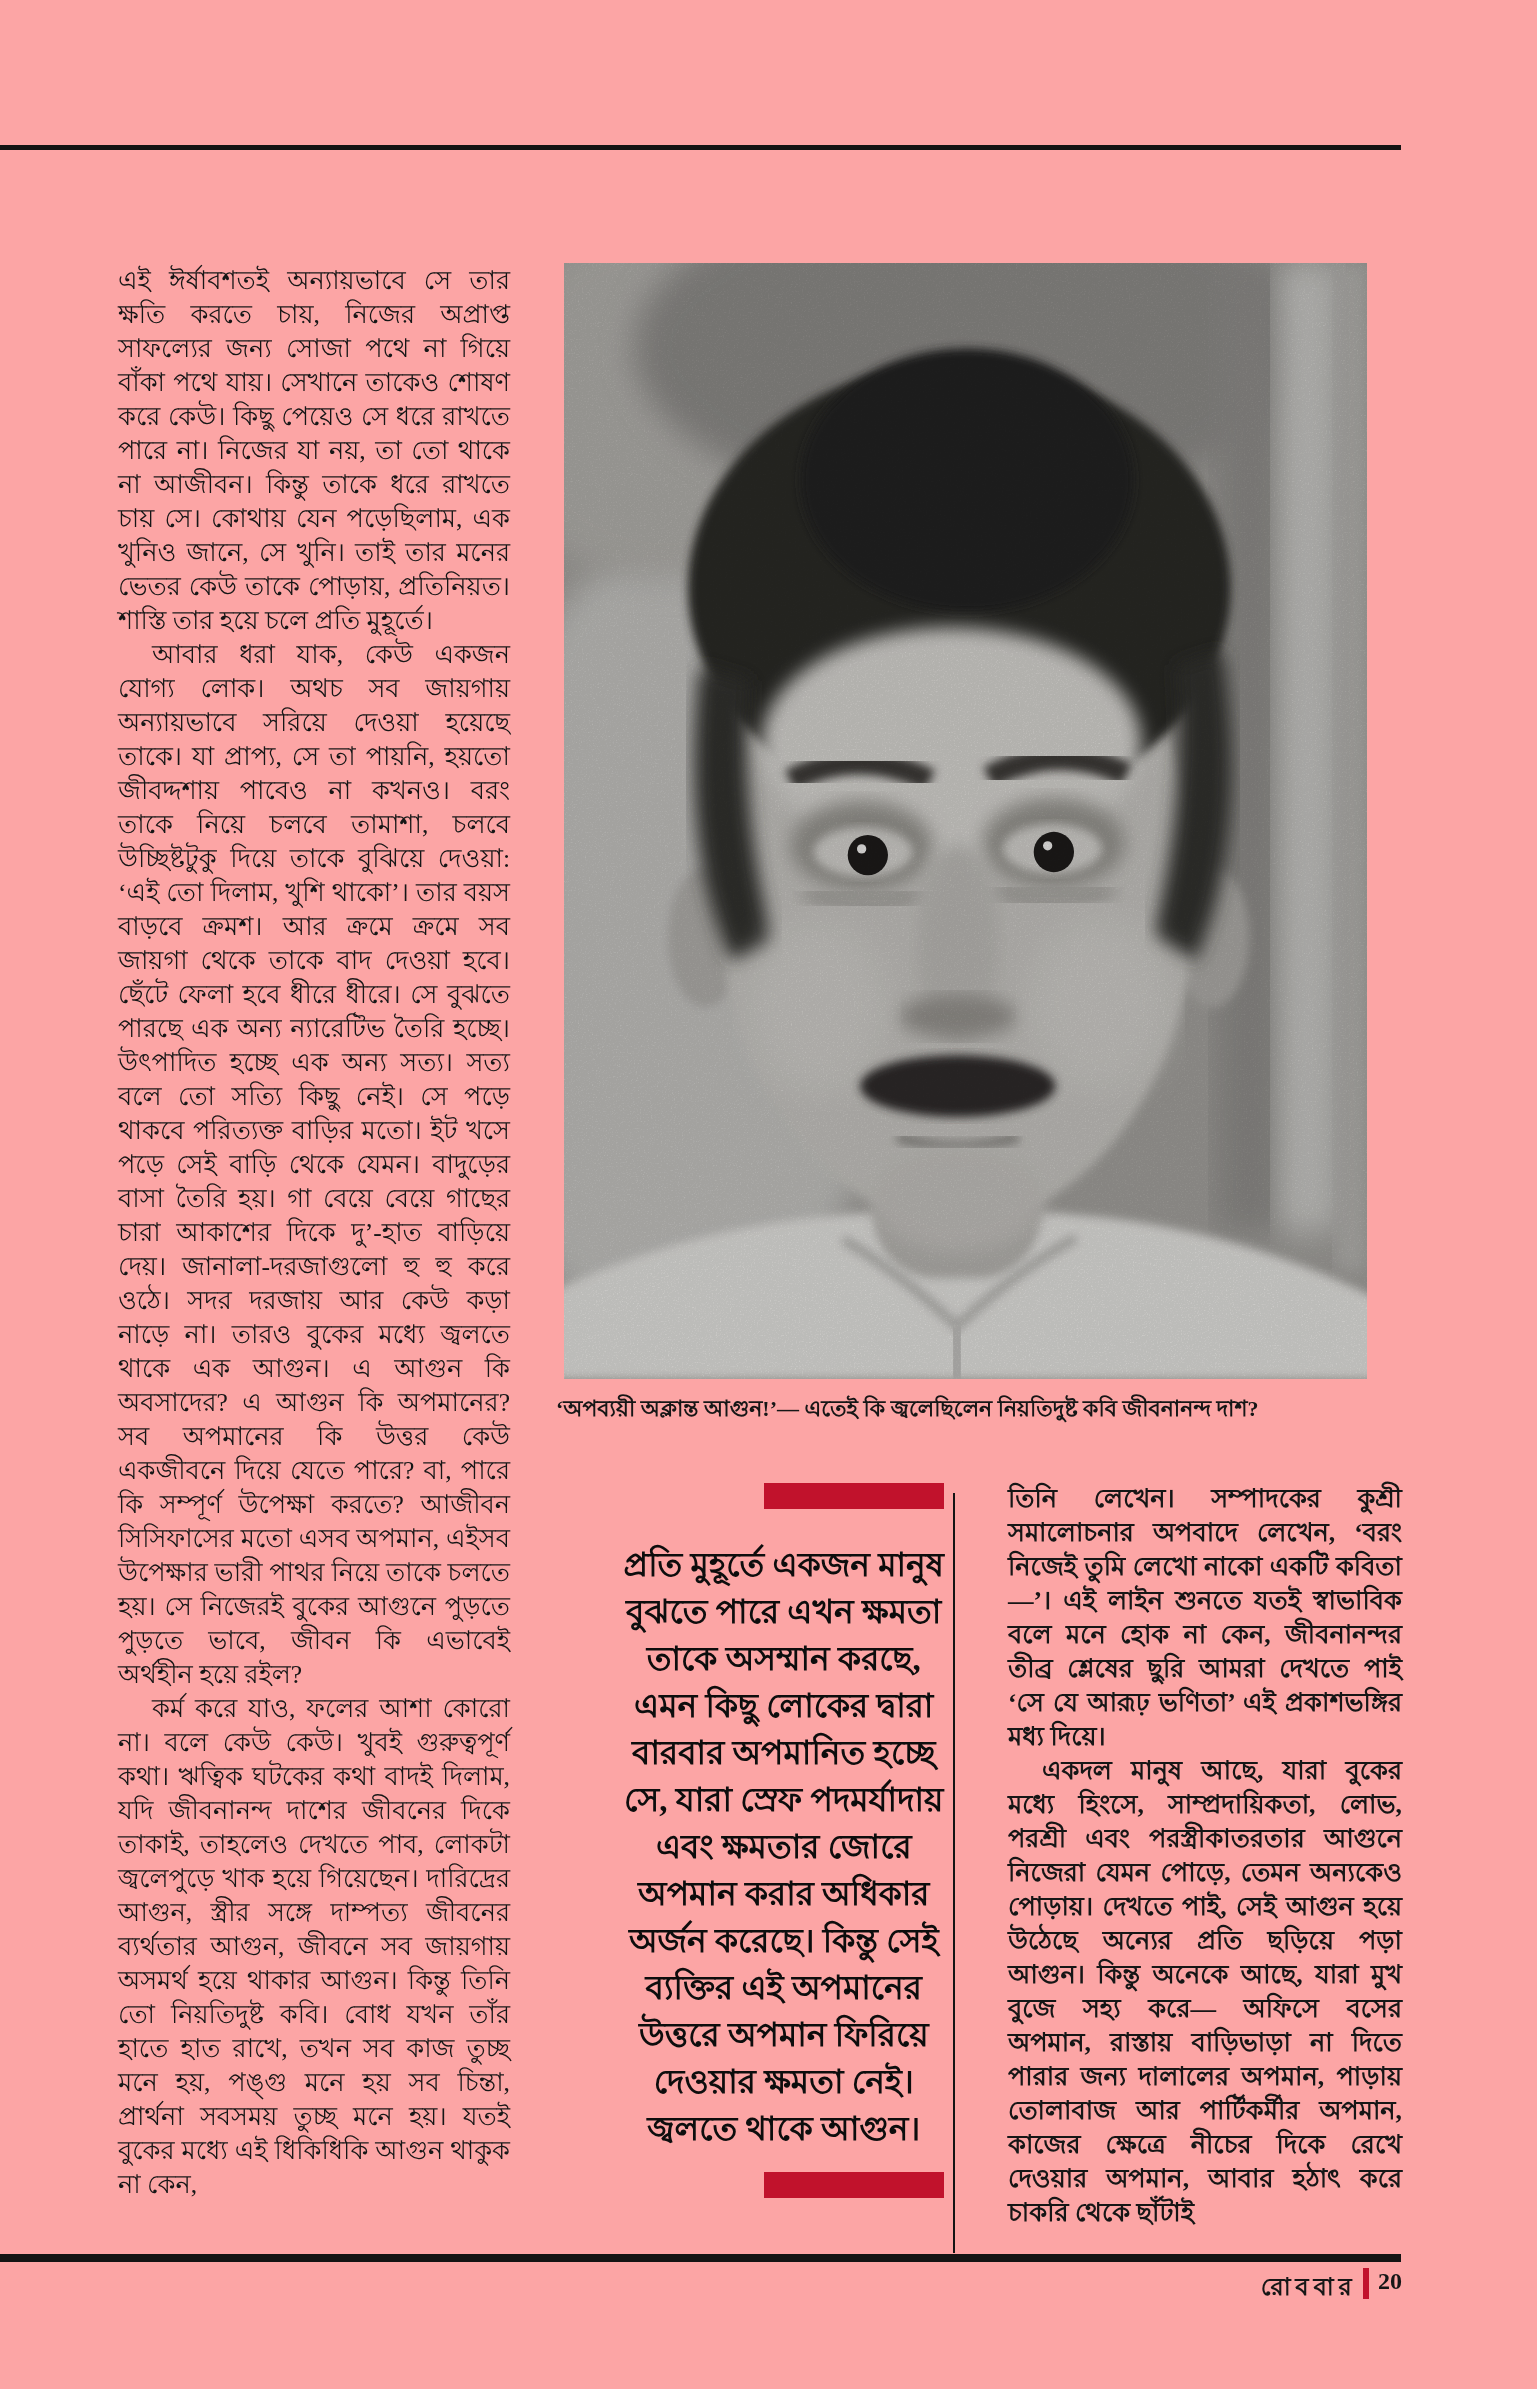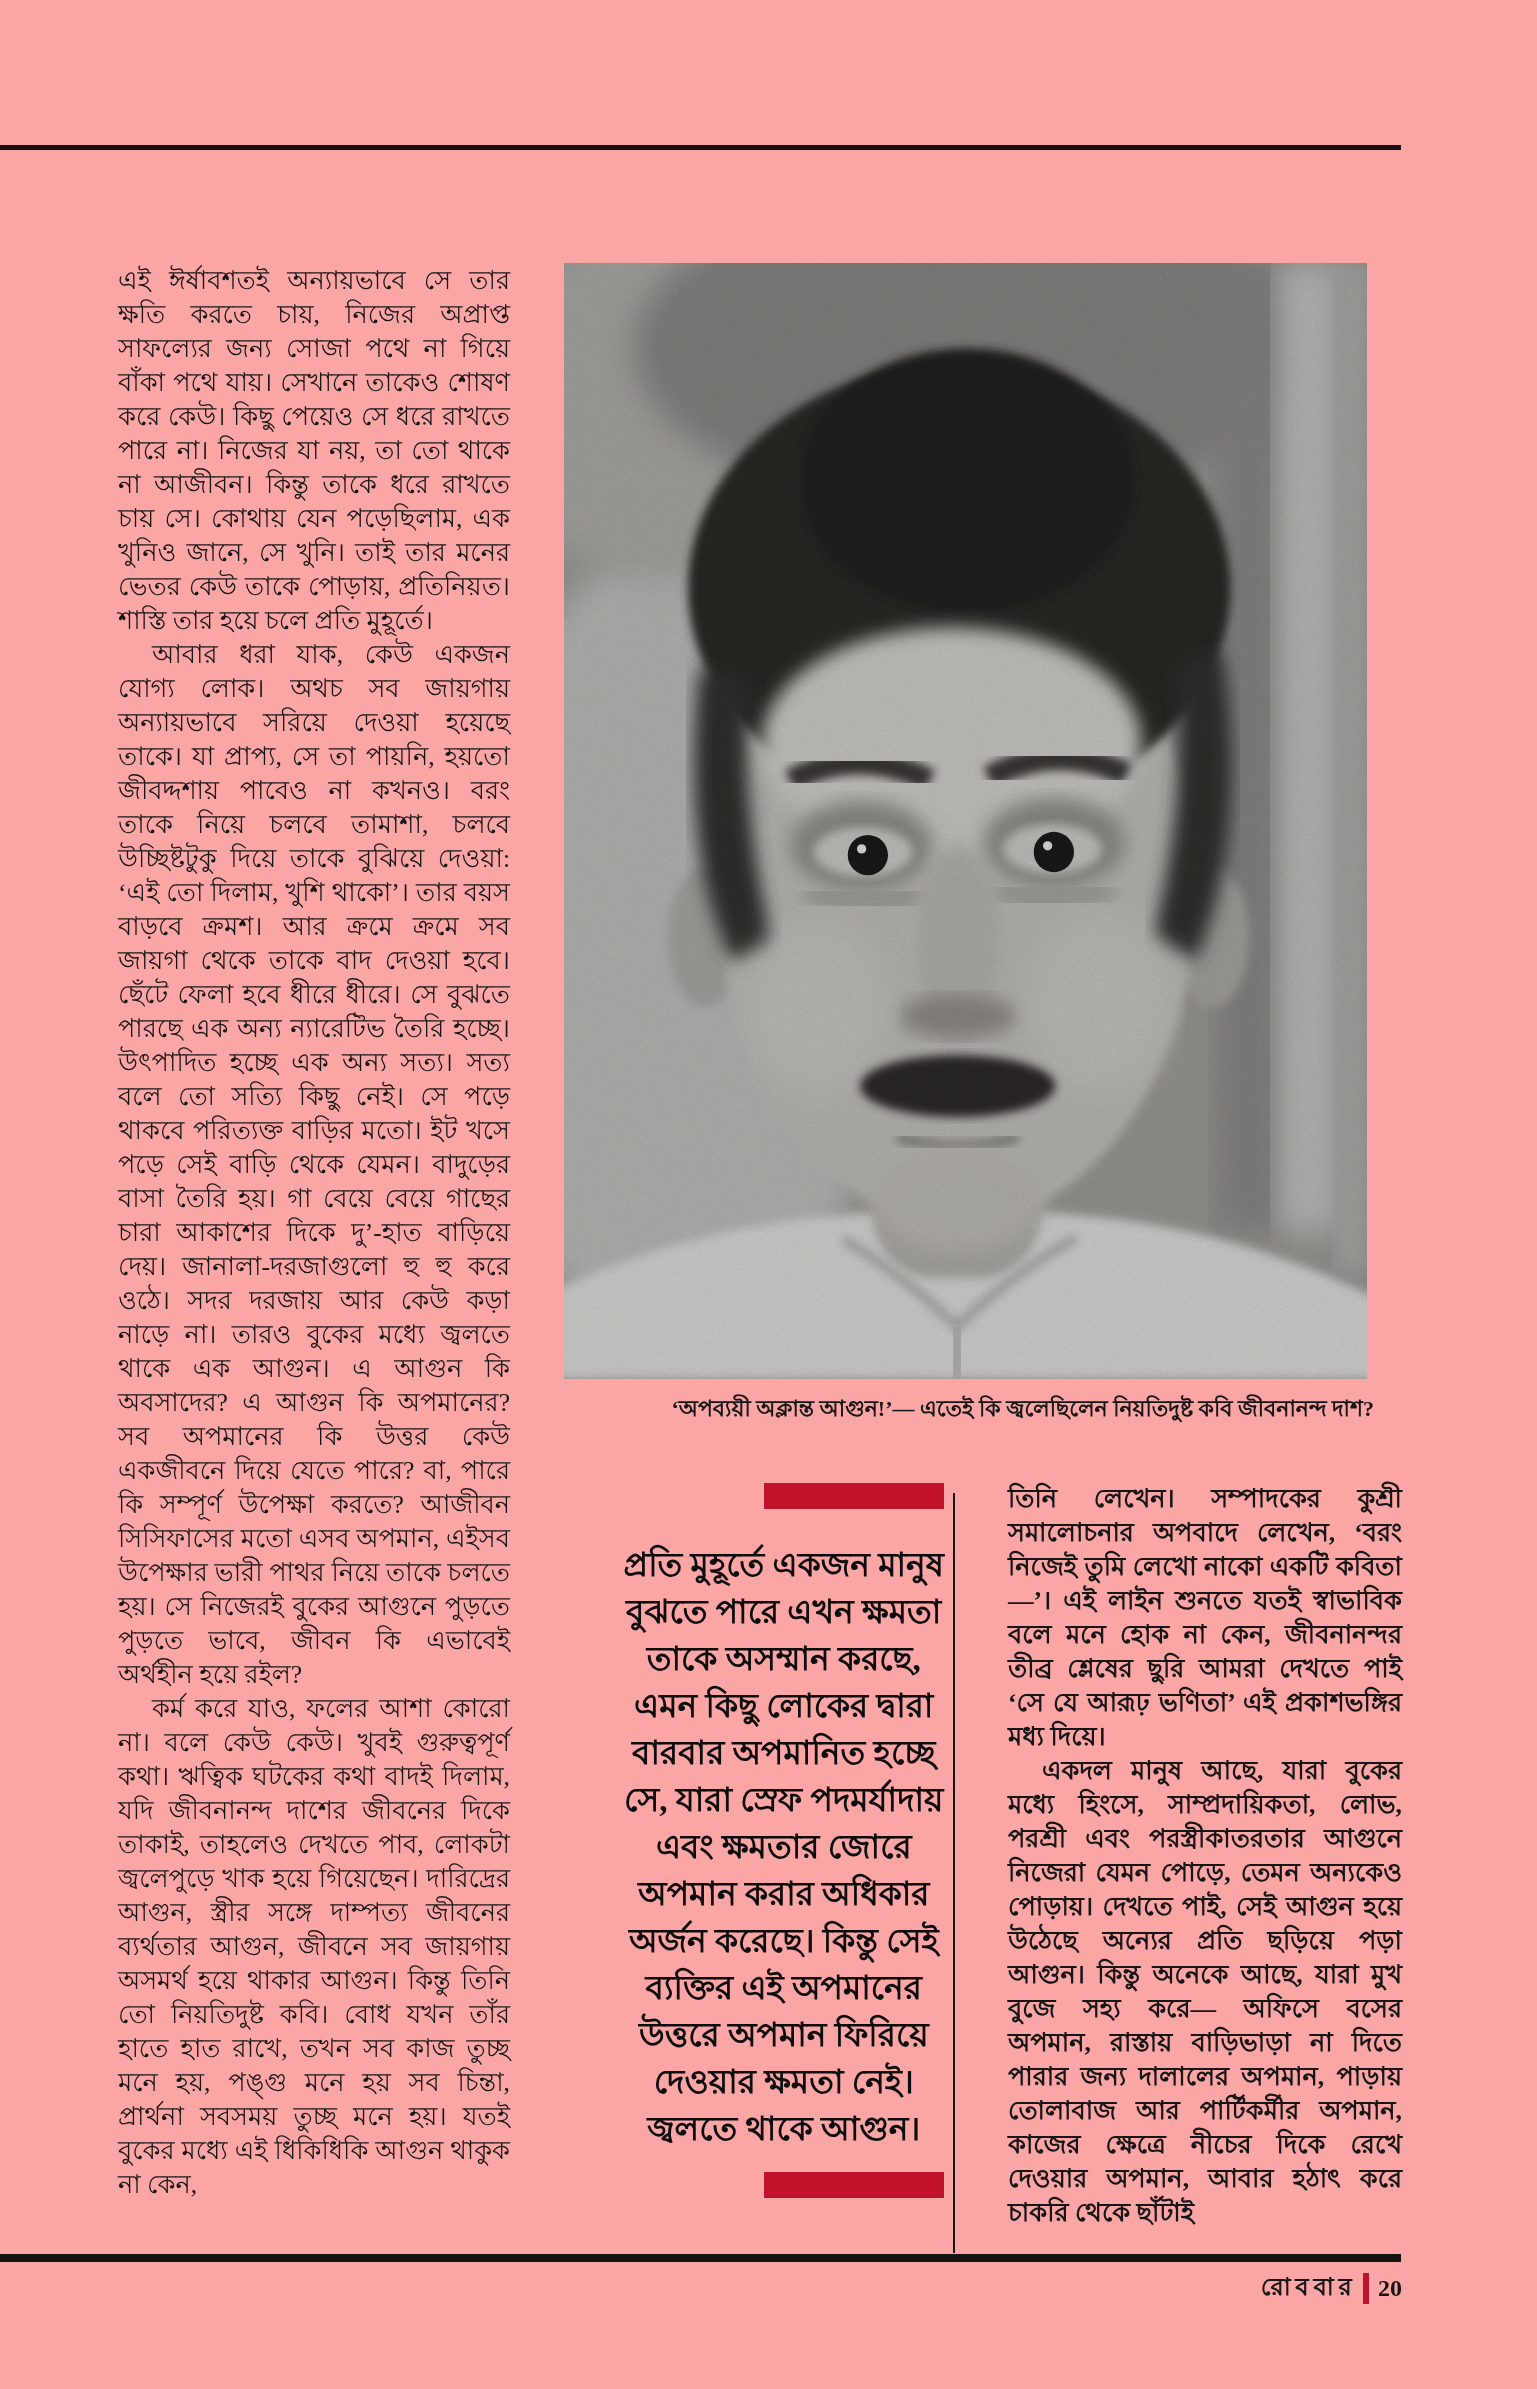--- a/index.html
+++ b/index.html
@@ -14,31 +14,31 @@
   .rule.vertical { left:953px; top:1493px; width:2.3px; height:760px; }
 
   .body-col { position:absolute; font-size:25.6px; line-height:34px; text-align:justify; color:var(--ink); }
   .col-left  { left:118px;  top:264px;  width:392px; height:1922px; }
   .col-right { left:1008px; top:1482px; width:394px; height:744px;font-weight:bold; }
   .body-col p.indent { text-indent:34px; }
 
   .photo-box { position:absolute; left:564px; top:263px; width:803px; height:1116px; overflow:hidden; background:#a5a5a5; }
   .photo-box svg { display:block; width:100%; height:100%; }
 
-  .caption { position:absolute; left:556px; top:1395px; width:818px; text-align:right;
+  .caption { position:absolute; left:556px; top:1395px; width:818px; text-align:left;
              font-size:22px; line-height:28px; font-weight:600; }
 
   .quote-block { position:absolute; left:575px; top:1483px; width:369px;
                  display:flex; flex-direction:column; align-items:flex-end; }
   .accent-bar { width:180px; height:26px; background:var(--accent); }
   .quote-text { margin-top:33px; font-size:33px; line-height:47px; font-weight:bold;
                 text-align:center; white-space:pre-line; color:#0d0d0d; }
   .accent-bar.bottom { margin-top:18.6px; }
 
-  .footer { position:absolute; top:2268px; right:136px; display:flex; align-items:center; }
+  .footer { position:absolute; top:2268px; right:136px; display:flex; }
   .footer .brand { font-size:24px; font-weight:600; letter-spacing:4.7px; }
   .footer .page-sep { width:6.2px; height:31px; background:var(--accent); margin:0 9.3px 0 6.2px; }
   .footer .page-num { font-size:24px; font-weight:600; }
 </style>
 </head>
 <body>
 
 <div class="page">
 
   <div class="rule top"></div>

